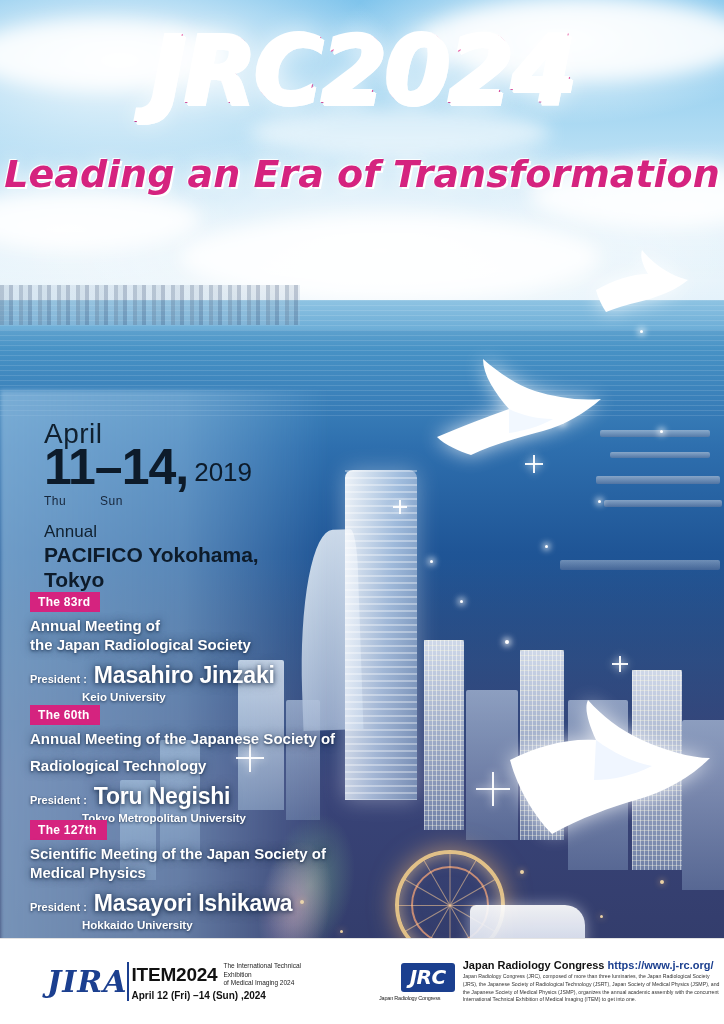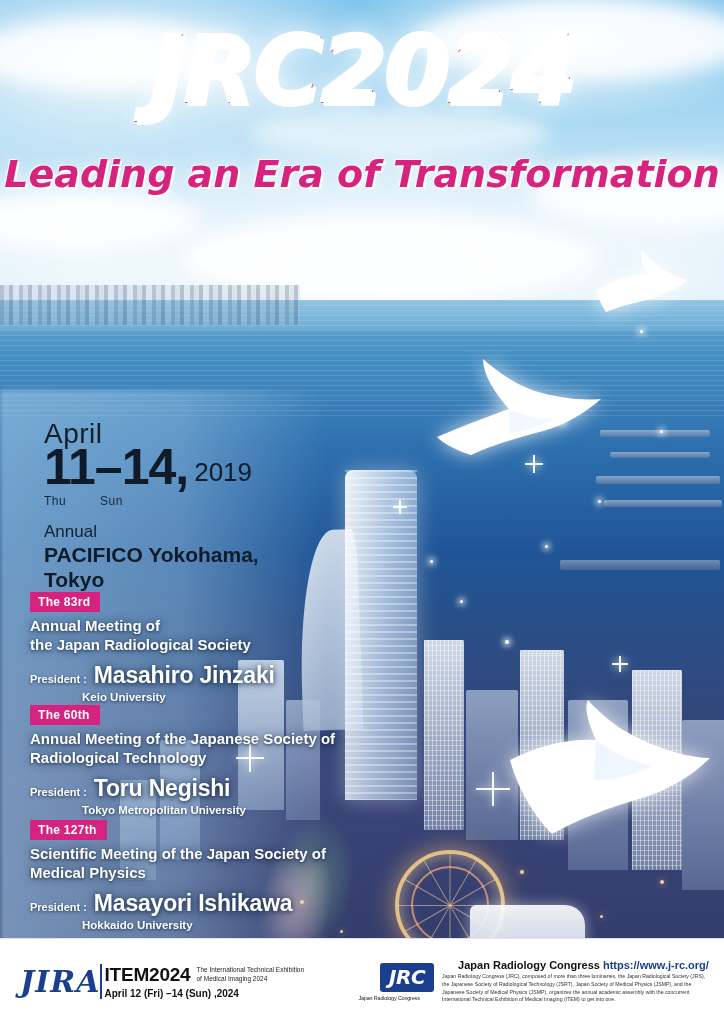--- a/index.html
+++ b/index.html
@@ -219,35 +219,35 @@
   }
 
   
   .footer {
     position: absolute; left: 0; bottom: 0; width: 724px; height: 86px;
     background: #ffffff; border-top: 1px solid #e3e3e3;
     display: flex; align-items: center;
   }
   .jira {
     font-family: "DejaVu Serif", serif; font-weight: bold; font-style: italic;
-    font-size: 30px; color: #1b3f8f; margin-left: 20px; letter-spacing: 1px;
+    font-size: 30px; color: #1b3f8f; margin-left: 47px; letter-spacing: 1px;
   }
   .item-block { margin-left: 0; border-left: 2px solid #1b3f8f; padding-left: 2px; }
   .item-row { display: flex; align-items: center; }
   .item-name { font-size: 19px; font-weight: bold; color: #111; letter-spacing: -.2px; }
   .item-sub { font-size: 6.5px; color: #222; line-height: 1.35; margin-left: 6px; max-width: 120px; }
   .item-date { font-size: 10px; font-weight: bold; color: #111; margin-top: 2px; }
   .jrc-logo {
     margin-left: 36px; background: #1b3f8f; color: #fff;
     font-family: "DejaVu Sans", sans-serif; font-weight: bold; font-style: italic;
     font-size: 20px; padding: 2px 9px 3px; border-radius: 3px; letter-spacing: -.5px;
   }
   .jrc-jp { font-size: 5.5px; color: #222; margin-top: 3px; text-align: center; letter-spacing: -.2px; }
   .jrc-text { margin-left: 8px; }
-  .jrc-title { font-size: 11px; font-weight: bold; color: #111; margin-left: 16px; }
+  .jrc-title { font-size: 11px; font-weight: bold; color: #111; }
   .jrc-title .url { color: #1b3f8f; }
   .jrc-desc { font-size: 5.2px; color: #333; line-height: 1.45; max-width: 270px; margin-top: 2px; }
 </style>
 </head>
 <body>
 
 <div id="poster">
 
   <div class="sky"></div>
   <div class="cloudwisp" style="left:-30px;top:20px;width:260px;height:70px;"></div>
@@ -368,21 +368,21 @@
     <div class="pres-row">
       <span class="pres-lbl">President :</span>
       <span class="pres-name">Masahiro Jinzaki</span>
     </div>
     <div class="affil">Keio University</div>
   </div>
 
   <div class="society" style="top:705px;">
     <span class="ordinal">The 60th</span>
     <div class="soc-name">Annual Meeting of the Japanese Society of</div>
-    <div class="soc-name" style="margin-top:0;">Radiological Technology</div>
+    <div class="soc-name" style="margin-top:8px;">Radiological Technology</div>
     <div class="pres-row">
       <span class="pres-lbl">President :</span>
       <span class="pres-name">Toru Negishi</span>
     </div>
     <div class="affil">Tokyo Metropolitan University</div>
   </div>
 
   <div class="society" style="top:820px;">
     <span class="ordinal">The 127th</span>
     <div class="soc-name">Scientific Meeting of the Japan Society of</div>

